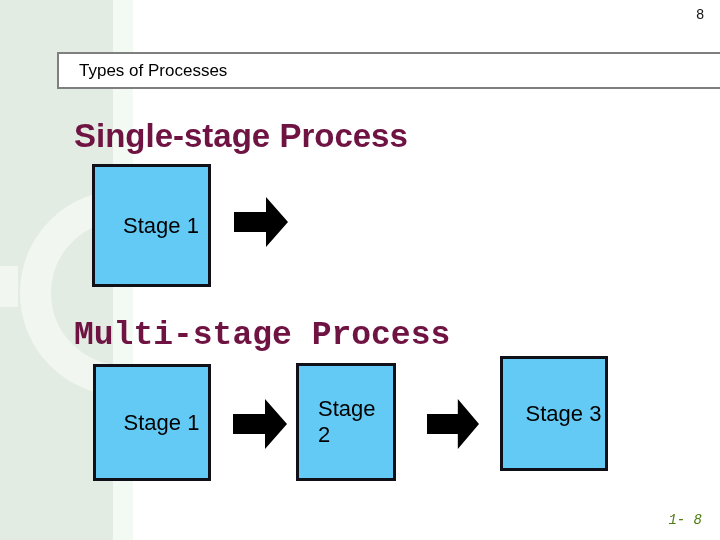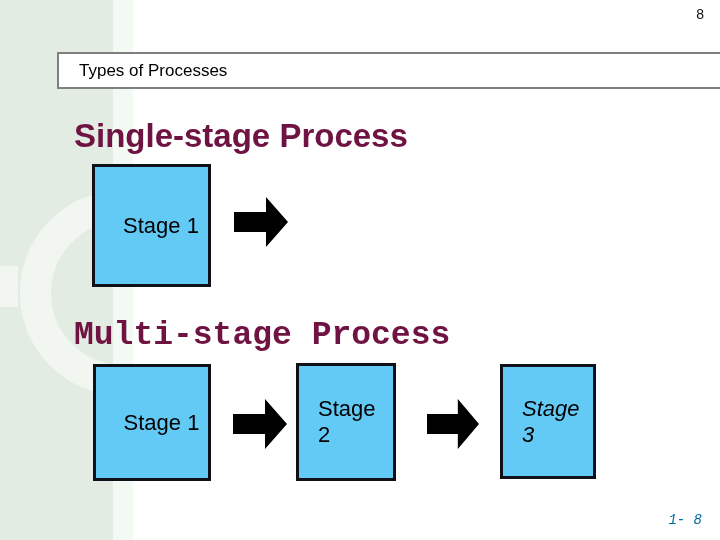--- a/index.html
+++ b/index.html
@@ -71,21 +71,21 @@
     top: 6px; right: 16px;
     font-size: 14px;
     color: #111111;
   }
   .slide-number-bottom {
     position: absolute;
     top: 512px; right: 18px;
     font-family: "Liberation Mono", monospace;
     font-style: italic;
     font-size: 14px;
-    color: #0369a1;
+    color: #4d7c0f;
   }
 
   
   .section-heading {
     position: absolute;
     left: 74px;
     font-size: 33px;
     font-weight: bold;
     line-height: 1;
     color: #6e1342;
@@ -103,21 +103,21 @@
     display: flex;
     align-items: center;
     justify-content: center;
     font-size: 22px;
     color: #000000;
     padding-left: 19px;
   }
   #single-stage-1 { left: 92px;  top: 164px; width: 119px; height: 123px; }
   #multi-stage-1  { left: 93px;  top: 364px; width: 118px; height: 117px; }
   #multi-stage-2  { left: 296px; top: 363px; width: 100px; height: 118px; }
-  #multi-stage-3  { left: 500px; top: 364px; width: 96px; height: 115px; font-style: italic; }
+  #multi-stage-3  { left: 500px; top: 356px; width: 108px; height: 115px; }
 
   
   .arrow {
     position: absolute;
     width: 54px; height: 50px;
   }
   #single-arrow-1 { left: 234px; top: 197px; }
   #multi-arrow-1  { left: 233px; top: 399px; }
   #multi-arrow-2  { left: 427px; top: 399px; width: 52px; }
   .arrow svg { display: block; width: 100%; height: 100%; }

